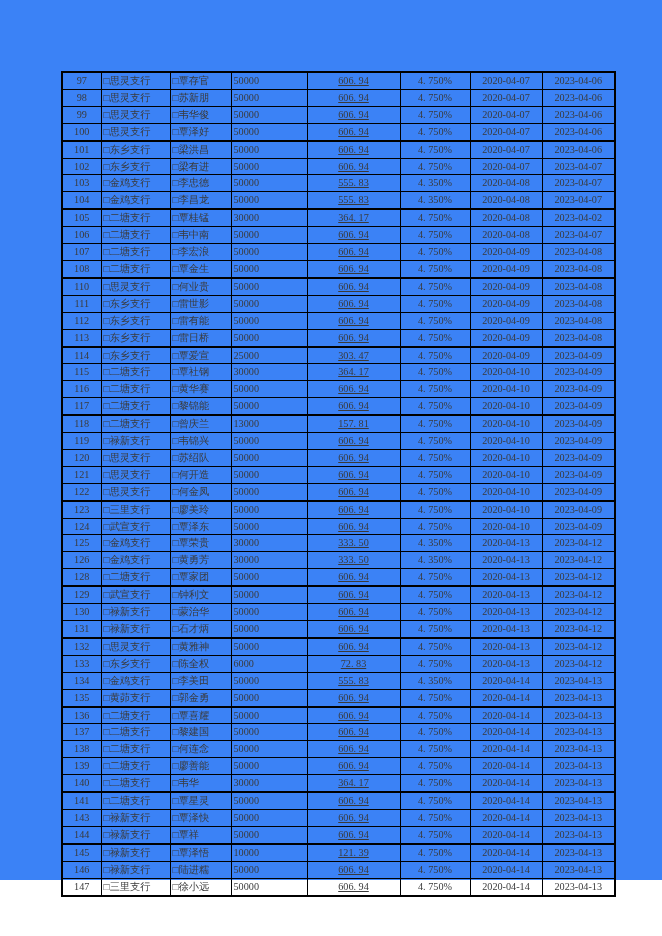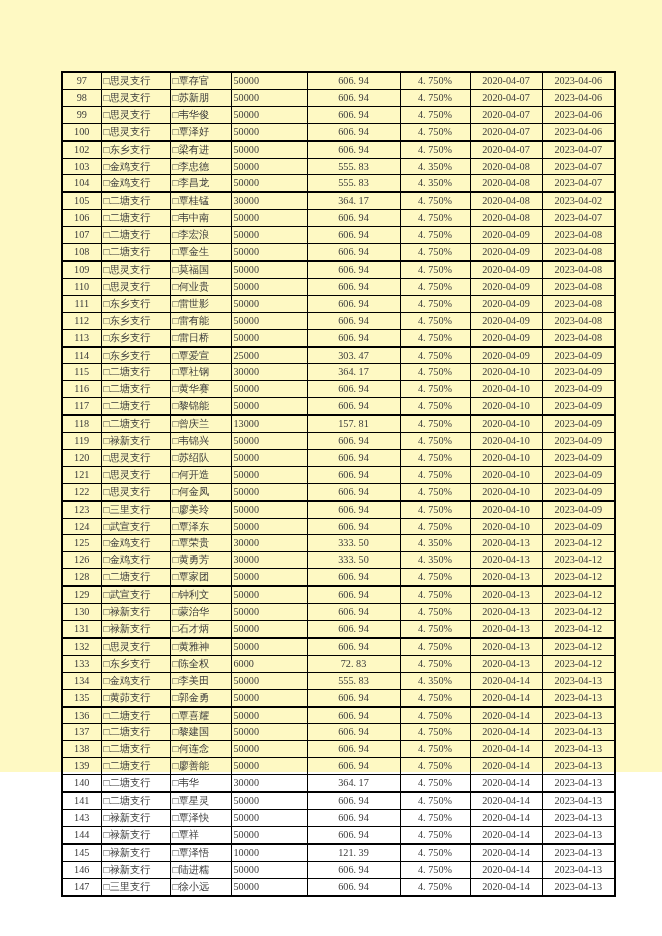--- a/index.html
+++ b/index.html
@@ -10,22 +10,22 @@
   body {
     width: 662px;
     height: 936px;
     font-family: "Liberation Serif", "DejaVu Serif", serif;
     color: #000000;
     overflow: hidden;
   }
   .page {
     position: relative;
     width: 662px;
-    height: 772px;
-    background: #fef9c3;
+    height: 880px;
+    background: #3b82f6;
     box-sizing: border-box;
   }
   .sheet-area {
     position: absolute;
     left: 61px;
     top: 71px;
     width: 511px;
   }
   table.grid {
     border-collapse: collapse;
@@ -54,21 +54,21 @@
   col.c-amt    { width: 76px; }
   col.c-int    { width: 93px; }
   col.c-rate   { width: 70px; }
   col.c-start  { width: 72px; }
   col.c-end    { width: 73px; }
 
   td.idx    { text-align: center; }
   td.branch { text-align: left;  }
   td.name   { text-align: left; }
   td.amt    { }
-  td.intr   { text-align: center; }
+  td.intr   { text-align: center; text-decoration: underline; }
   td.rate   { text-align: center; }
   td.dt     { text-align: center; }
 
   
   tr.thick-bottom > td { border-bottom: 2px solid #000; }
 </style>
 </head>
 <body>
 
 <div class="page">
@@ -119,20 +119,30 @@
             <td class="idx">100</td>
             <td class="branch">□思灵支行</td>
             <td class="name">□覃泽好</td>
             <td class="amt">50000</td>
             <td class="intr">606. 94</td>
             <td class="rate">4. 750%</td>
             <td class="dt">2020-04-07</td>
             <td class="dt">2023-04-06</td>
           </tr>
           <tr>
+            <td class="idx">101</td>
+            <td class="branch">□东乡支行</td>
+            <td class="name">□梁洪昌</td>
+            <td class="amt">50000</td>
+            <td class="intr">606. 94</td>
+            <td class="rate">4. 750%</td>
+            <td class="dt">2020-04-07</td>
+            <td class="dt">2023-04-06</td>
+          </tr>
+          <tr>
             <td class="idx">102</td>
             <td class="branch">□东乡支行</td>
             <td class="name">□梁有进</td>
             <td class="amt">50000</td>
             <td class="intr">606. 94</td>
             <td class="rate">4. 750%</td>
             <td class="dt">2020-04-07</td>
             <td class="dt">2023-04-07</td>
           </tr>
           <tr>
@@ -182,30 +192,20 @@
             <td class="amt">50000</td>
             <td class="intr">606. 94</td>
             <td class="rate">4. 750%</td>
             <td class="dt">2020-04-09</td>
             <td class="dt">2023-04-08</td>
           </tr>
           <tr class="thick-bottom">
             <td class="idx">108</td>
             <td class="branch">□二塘支行</td>
             <td class="name">□覃金生</td>
-            <td class="amt">50000</td>
-            <td class="intr">606. 94</td>
-            <td class="rate">4. 750%</td>
-            <td class="dt">2020-04-09</td>
-            <td class="dt">2023-04-08</td>
-          </tr>
-          <tr>
-            <td class="idx">109</td>
-            <td class="branch">□思灵支行</td>
-            <td class="name">□莫福国</td>
             <td class="amt">50000</td>
             <td class="intr">606. 94</td>
             <td class="rate">4. 750%</td>
             <td class="dt">2020-04-09</td>
             <td class="dt">2023-04-08</td>
           </tr>
           <tr>
             <td class="idx">110</td>
             <td class="branch">□思灵支行</td>
             <td class="name">□何业贵</td>

